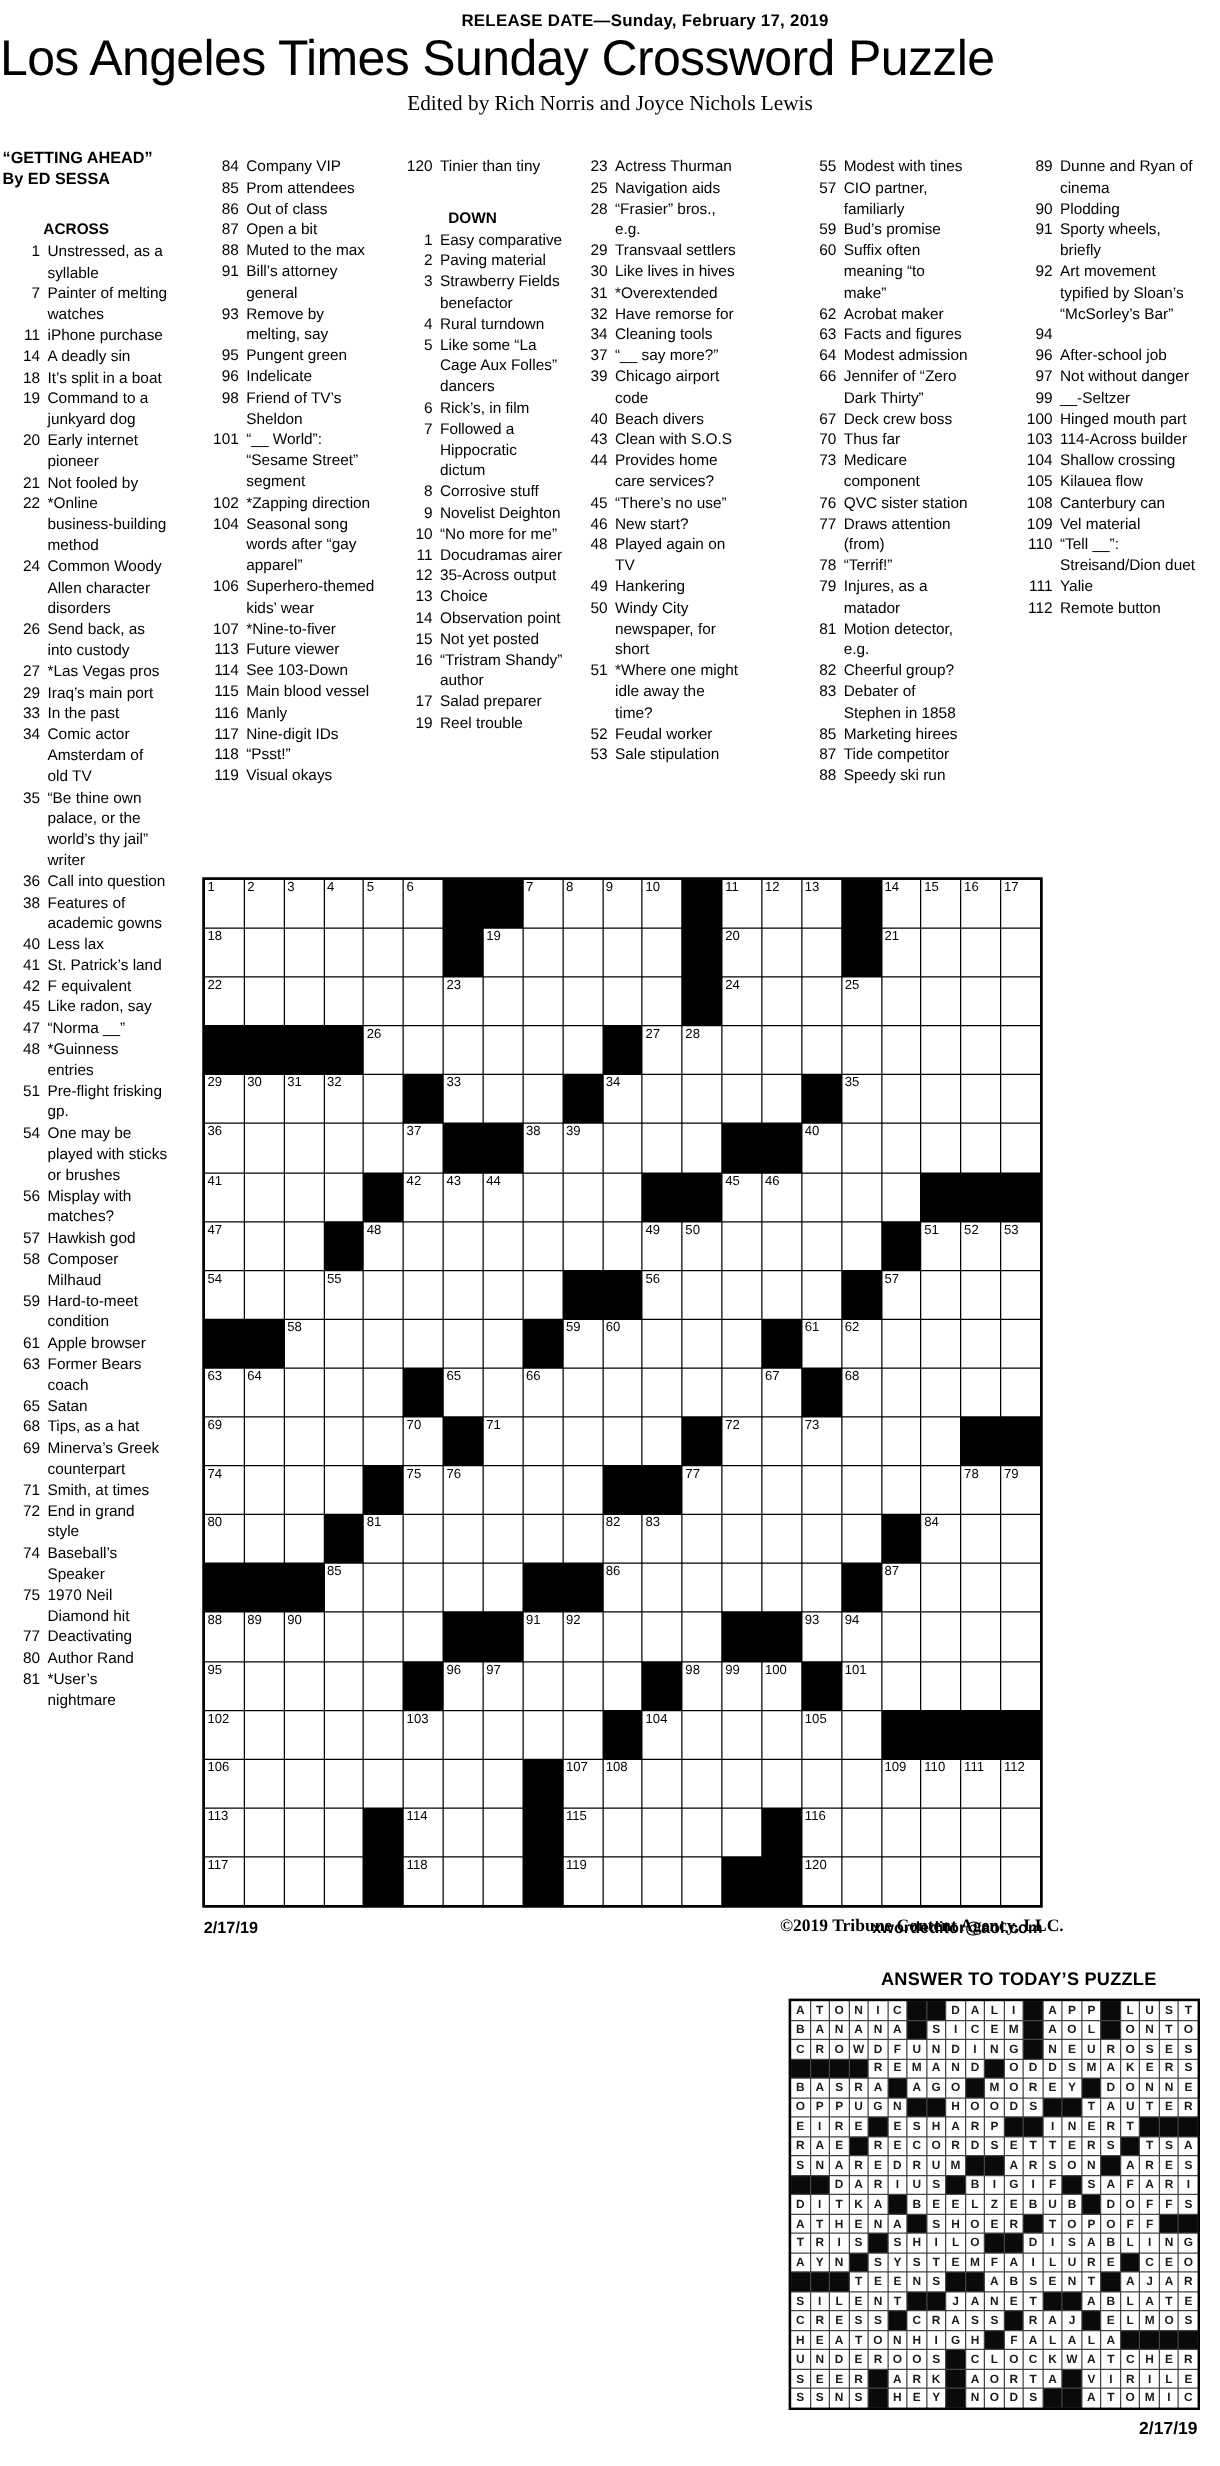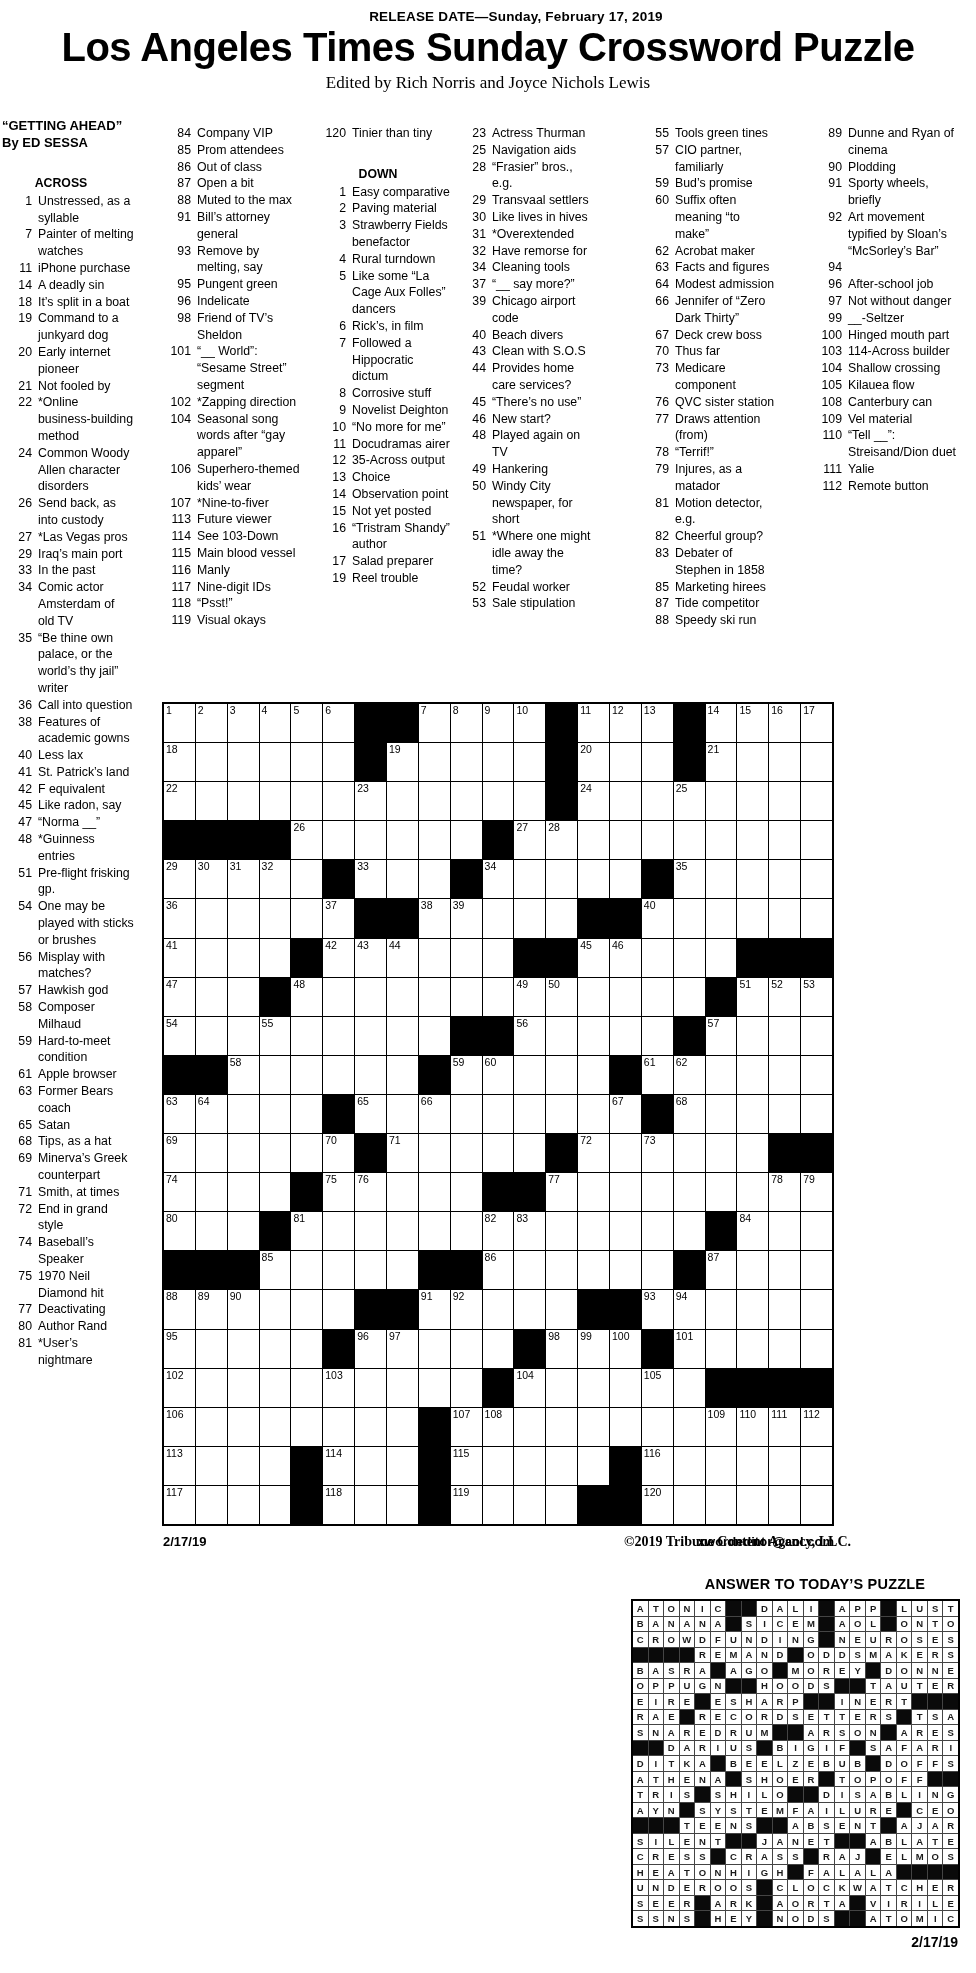--- a/index.html
+++ b/index.html
@@ -1,21 +1,21 @@
 <!DOCTYPE html>
 <html><head>
 <meta charset="utf-8">
 <style>
   html,body{margin:0;padding:0;}
   body{width:976px;height:1973px;background:#fff;position:relative;
        font-family:"Liberation Sans",sans-serif;color:#000;}
   .abs{position:absolute;}
   .release{top:9px;left:0;width:976px;text-align:center;font-weight:bold;
            font-size:13.5px;letter-spacing:.2px;margin-left:28px;}
-  .title{top:25px;left:0;width:976px;text-align:center;font-weight:bold;
+  .title{top:25px;left:0;width:976px;text-align:left;font-weight:normal;
          font-size:40px;letter-spacing:-.5px;}
   .subtitle{top:73px;left:0;width:976px;text-align:center;
             font-family:"Liberation Serif",serif;font-size:17px;}
   .clue-col{font-size:12.3px;line-height:16.8px;}
   #col1{left:2px;top:118px;width:132px;}
   #col2{left:158px;top:125px;width:145px;}
   #col3{left:318px;top:125px;width:134px;}
   #col4{left:458px;top:125px;width:134px;}
   #col5{left:641px;top:125px;width:136px;}
   #col6{left:810px;top:125px;width:146px;}
@@ -496,21 +496,21 @@
       <div class="clue">
         <span class="n">53</span>
         <span class="t">Sale stipulation</span>
       </div>
     </div>
 </div>
 <div class="abs clue-col" id="col5">
   <div class="clue-list">
       <div class="clue">
         <span class="n">55</span>
-        <span class="t">Tools green tines</span>
+        <span class="t">Modest with tines</span>
       </div>
       <div class="clue">
         <span class="n">57</span>
         <span class="t">CIO partner, familiarly</span>
       </div>
       <div class="clue">
         <span class="n">59</span>
         <span class="t">Bud’s promise</span>
       </div>
       <div class="clue">

